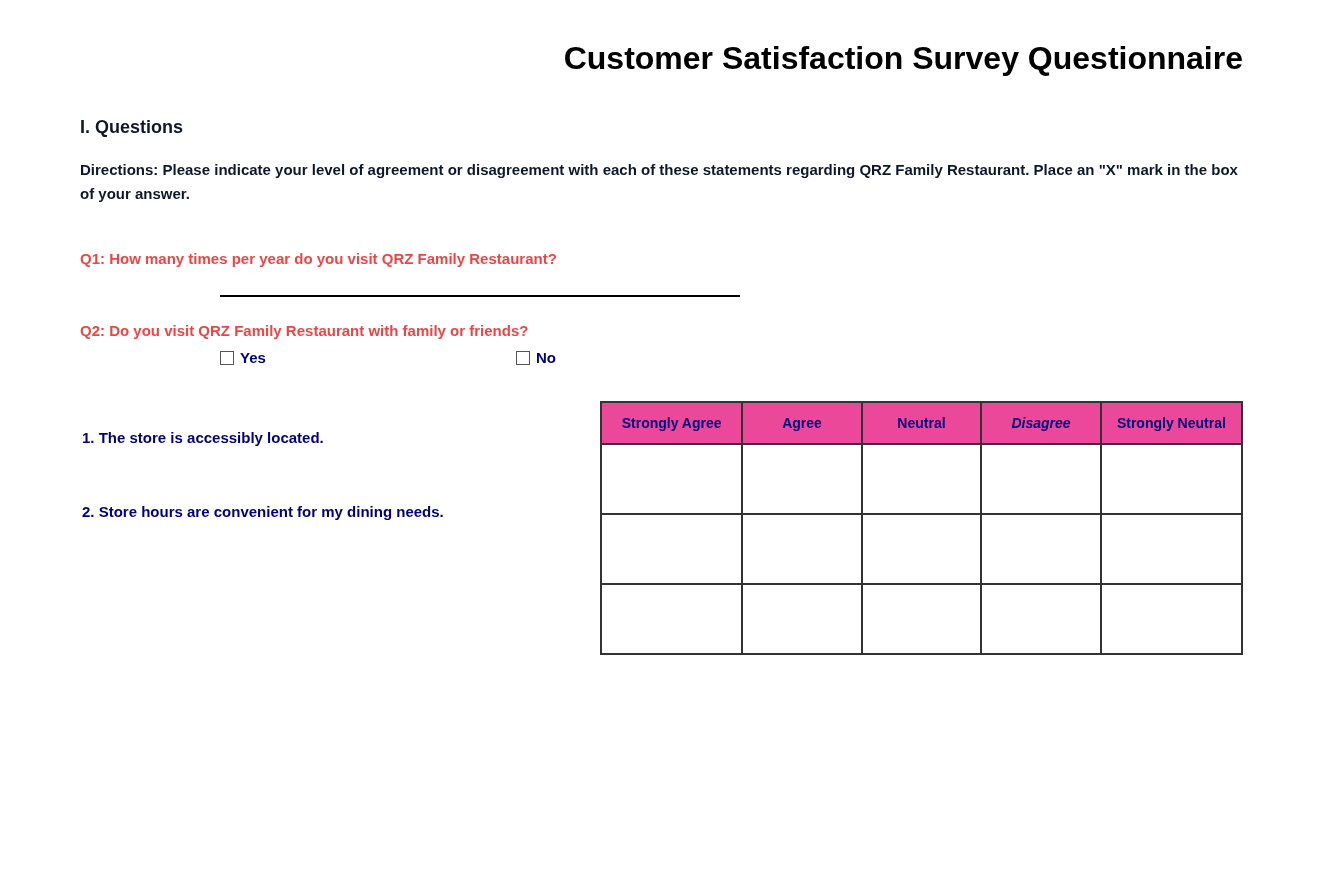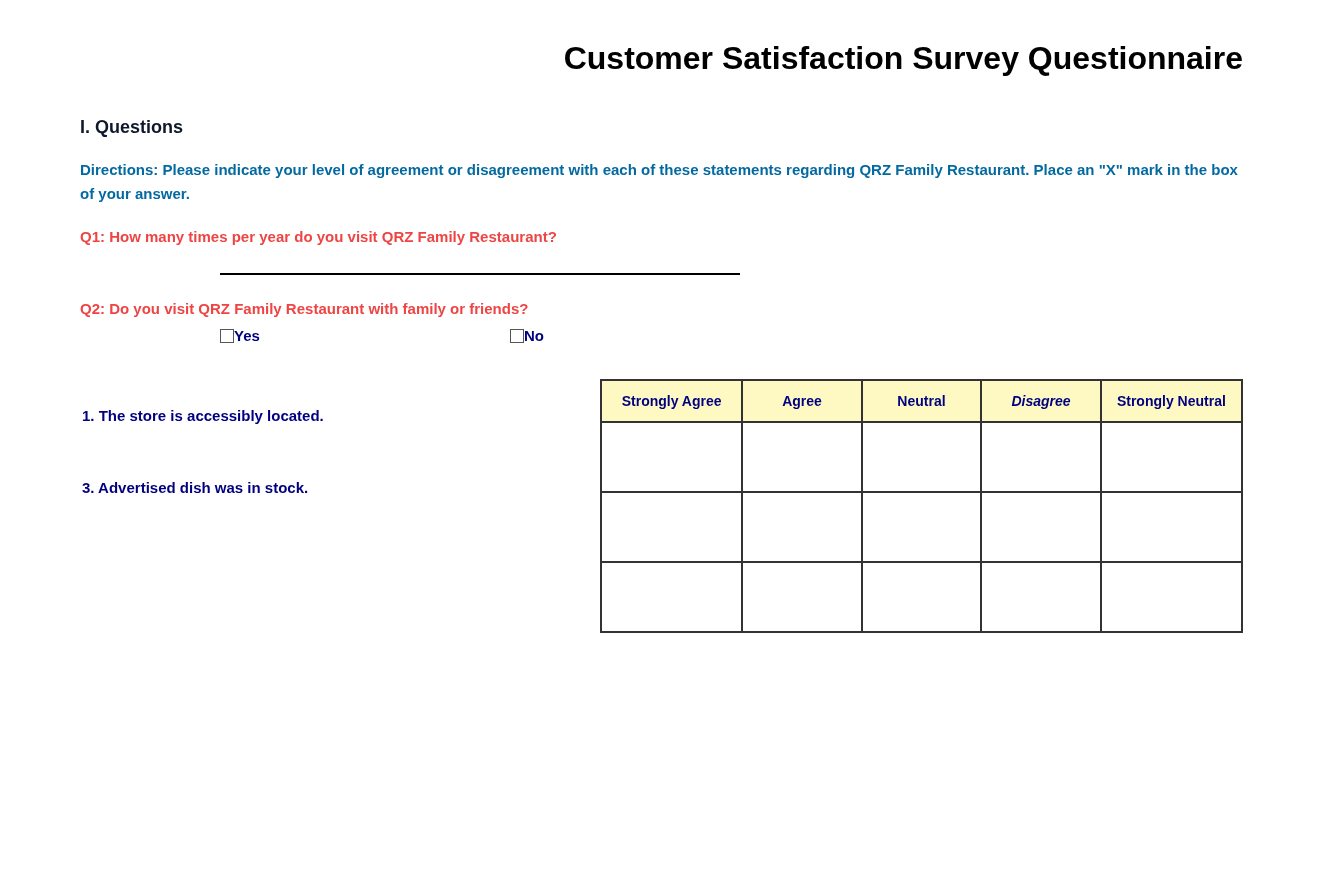--- a/index.html
+++ b/index.html
@@ -28,23 +28,23 @@
     .section-heading {
       font-size: 18px;
       font-weight: bold;
       margin-bottom: 20px;
       color: #0f172a;
     }
 
     .directions {
       font-size: 15px;
       font-weight: bold;
-      margin-bottom: 22px;
+      margin-bottom: 44px;
       line-height: 1.6;
-      color: #0369a1;
+      color: #0f172a;
     }
 
     .question-label {
       font-size: 15px;
       font-weight: bold;
       margin-bottom: 10px;
       color: #ef4444;
     }
 
     .text-answer-line {
@@ -58,20 +58,21 @@
     .checkbox-group {
       display: flex;
       gap: 250px;
       margin-left: 140px;
       margin-bottom: 35px;
     }
 
     .checkbox-option {
       display: flex;
       align-items: center;
+      gap: 6px;
       font-size: 15px;
       font-weight: bold;
       color: #000080;
     }
 
     .checkbox-box {
       width: 14px;
       height: 14px;
       border: 1.5px solid #555;
       display: inline-block;
@@ -99,21 +100,21 @@
       border: 2px solid #333;
     }
 
     .rating-table th {
       border: 2px solid #333;
       padding: 12px 10px;
       text-align: center;
       font-size: 14px;
       font-weight: bold;
       color: #000080;
-      background: #fef9c3;
+      background: #ec4899;
       vertical-align: middle;
     }
 
     .rating-table td {
       border: 2px solid #333;
       padding: 0;
       height: 70px;
       width: 110px;
       text-align: center;
       vertical-align: middle;
@@ -186,21 +187,21 @@
   <div class="questions-column">
     <table class="questions-list">
       <tbody>
         <tr>
           <td>
             <div class="question-item q1-item">1. The store is accessibly located.</div>
           </td>
         </tr>
         <tr>
           <td>
-            <div class="question-item q3-item">3. Advertised dish was in stock.</div>
+            <div class="question-item q2-item">2. Store hours are convenient for my dining needs.</div>
           </td>
         </tr>
       </tbody>
     </table>
   </div>
 
   <div class="table-column">
     <table class="rating-table">
       <thead>
         <tr>

